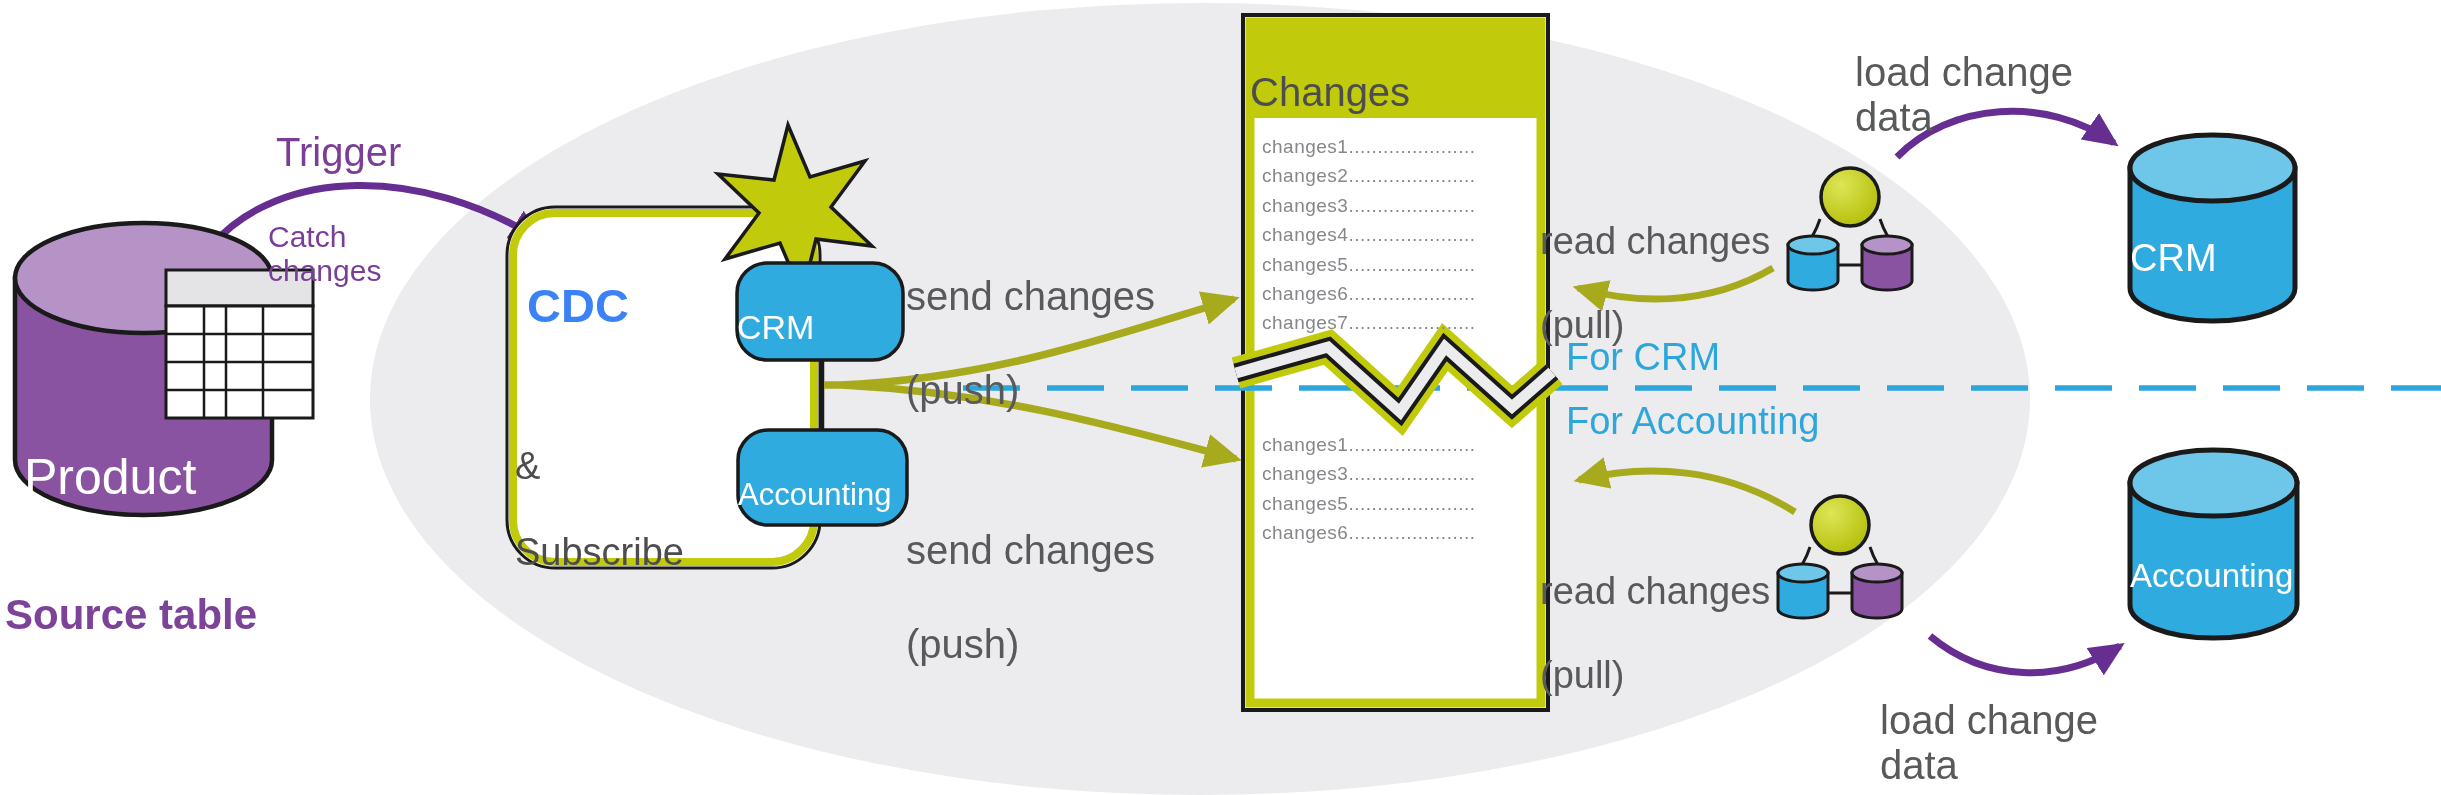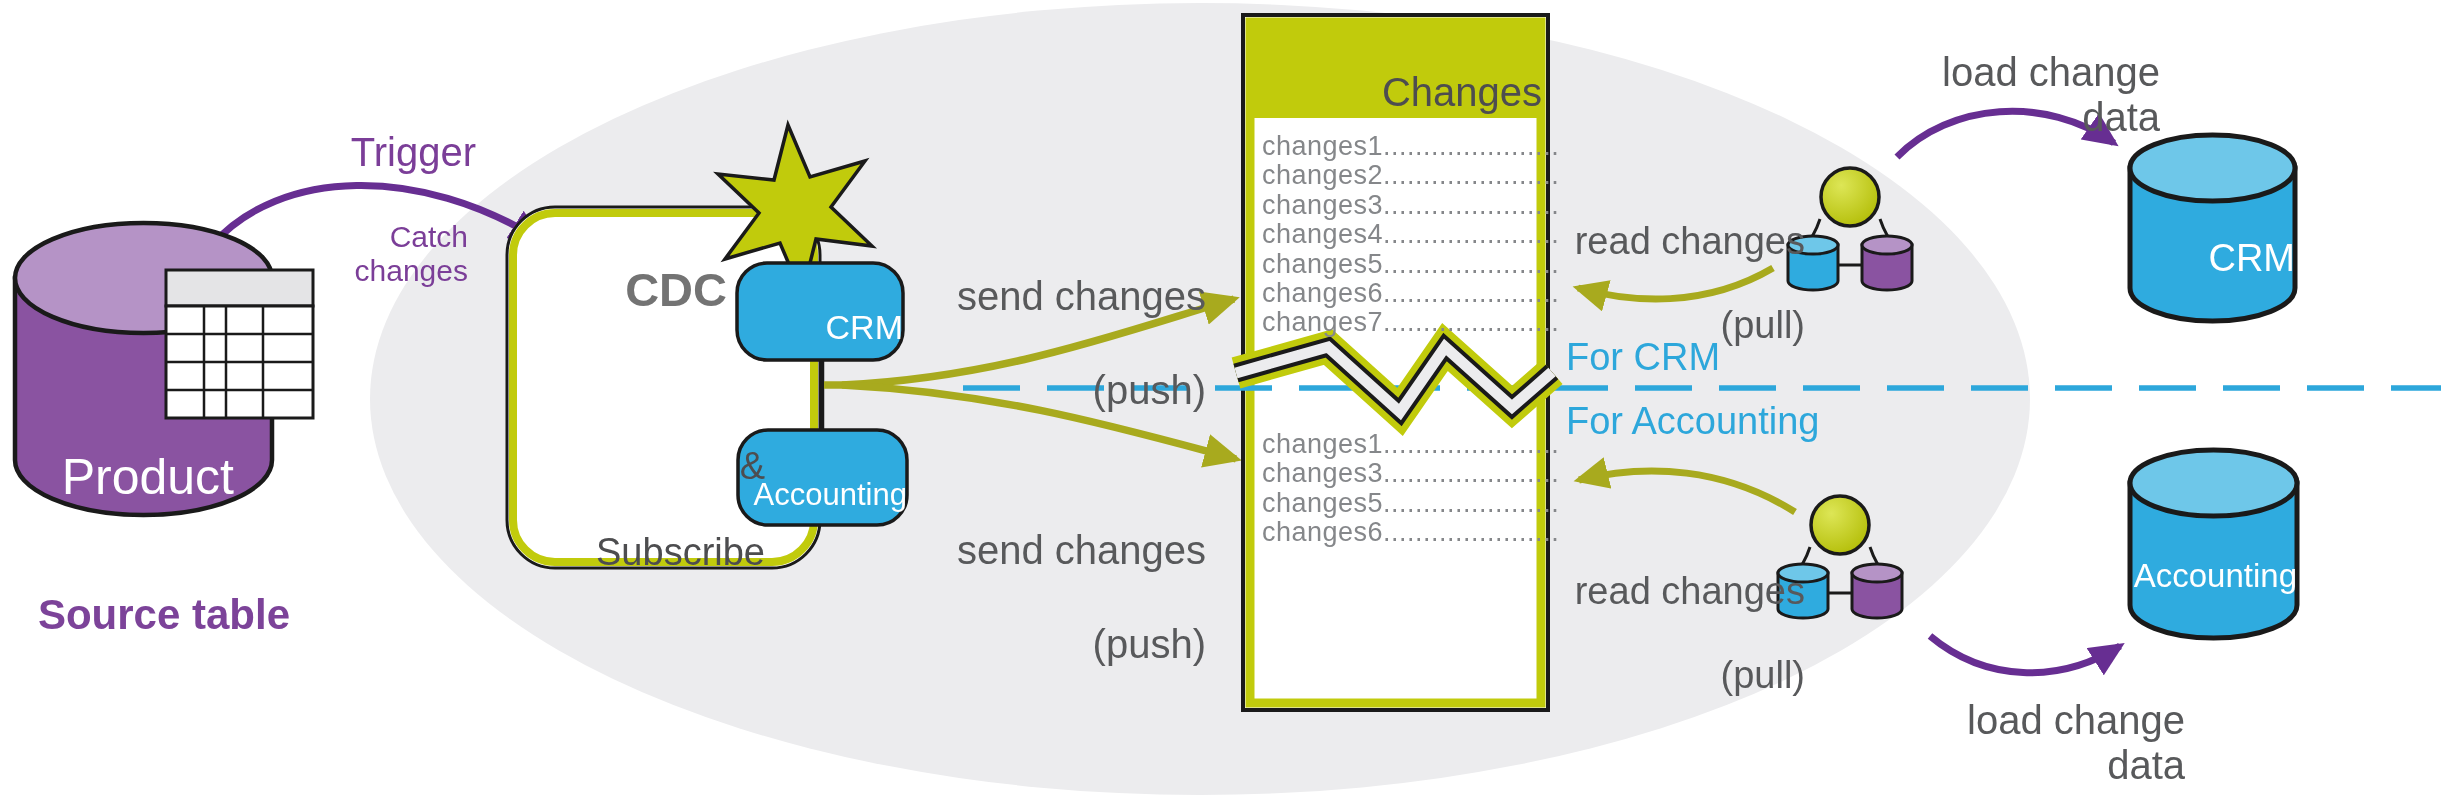--- a/index.html
+++ b/index.html
@@ -2,25 +2,25 @@
 <html><head>
 <meta charset="utf-8">
 <style>
   html,body{margin:0;padding:0;background:#ffffff;}
   .canvas{
     position:relative;width:2441px;height:795px;background:#ffffff;overflow:hidden;
     font-family:"Liberation Sans", sans-serif;
   }
   .canvas svg.layer{position:absolute;left:0;top:0;}
   .t{position:absolute;white-space:pre-line;}
-  .ctr{text-align:right;}
+  .ctr{text-align:left;}
   .gray{color:#58595b;}
   .purple{color:#7b3e98;}
   .white{color:#ffffff;margin-top:16px;}
-  .rows{position:absolute;color:#85878a;font-size:27px;line-height:29.4px;letter-spacing:0.5px;}
+  .rows{position:absolute;color:#85878a;font-size:19px;line-height:29.4px;letter-spacing:0.5px;}
   .lane{position:absolute;color:#2da7db;font-size:38px;}
 </style>
 </head>
 <body>
 
 <div class="canvas">
 
   <svg class="layer" width="2441" height="795" viewBox="0 0 2441 795">
     <defs>
       <marker id="arrPurple" markerUnits="strokeWidth" markerWidth="5.2" markerHeight="4.6" refX="4.2" refY="2.3" orient="auto">
@@ -115,21 +115,21 @@
   <div class="t ctr purple" style="left:268px;top:220px;width:200px;font-size:30px;">Catch changes</div>
 
   <div class="t ctr purple" style="left:276px;top:130px;width:200px;font-size:40px;">Trigger</div>
 
   <div class="t ctr white" style="left:24px;top:432px;width:210px;font-size:50px;">Product</div>
 
   <div class="t ctr" style="left:5px;top:540px;width:285px;font-size:42px;font-weight:bold;color:#7c4399;line-height:50px;">
     <div>Source table</div>
   </div>
 
-  <div class="t ctr" style="left:527px;top:262px;width:200px;font-size:47px;font-weight:bold;color:#737373;">CDC</div>
+  <div class="t ctr" style="left:527px;top:278px;width:200px;font-size:47px;font-weight:bold;color:#3b82f6;">CDC</div>
 
   <div class="t ctr" style="left:515px;top:402px;width:250px;font-size:38px;color:#4d4d4f;line-height:43px;">
     <div>&amp;</div>
     <div>Subscribe</div>
   </div>
 
   <div class="t ctr white" style="left:737px;top:292px;width:166px;font-size:34px;">CRM</div>
 
   <div class="t ctr white" style="left:738px;top:461px;width:169px;font-size:31px;">Accounting</div>
 

